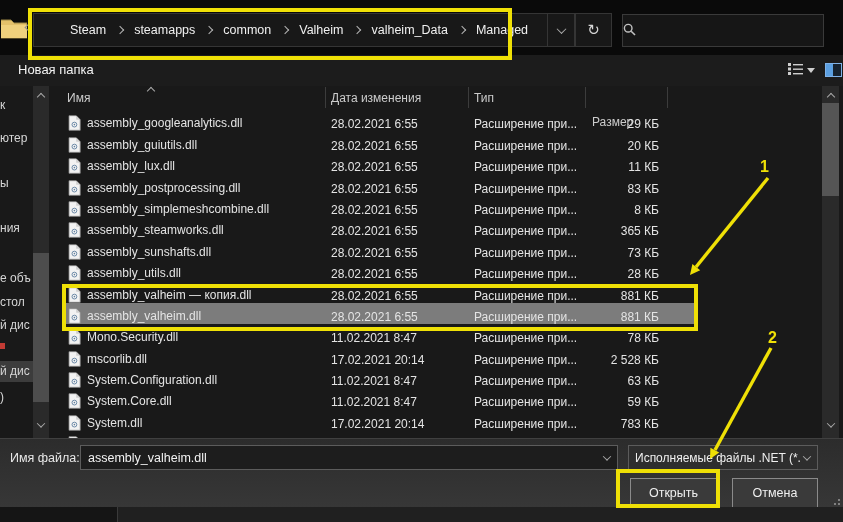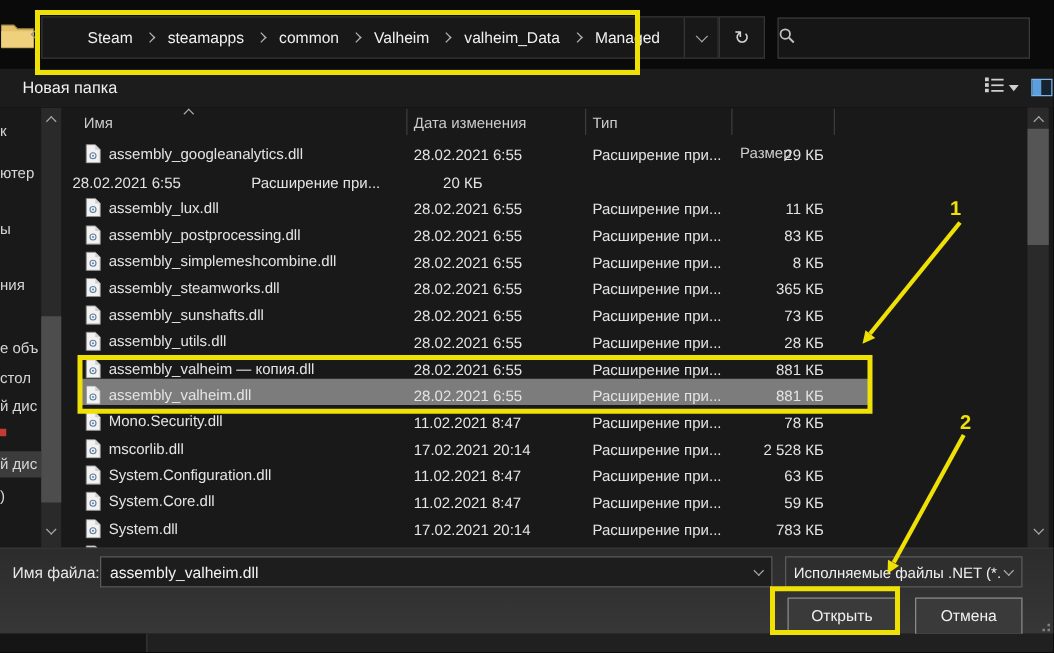--- a/index.html
+++ b/index.html
@@ -231,20 +231,31 @@
           <circle cx="6.4" cy="9.6" r="0.8" fill="#5f7f9f"></circle>
         </svg>
       </span>
       <span class="nm">assembly_googleanalytics.dll</span>
     </div>
     <div class="c date">28.02.2021 6:55</div>
     <div class="c type">Расширение при...</div>
     <div class="c size">29 КБ</div>
   </div>
           <div class="row">
+    <div class="c name">
+      <span class="fic">
+        <svg width="13" height="16" viewBox="0 0 13 16">
+          <path d="M1 .7 h7.2 l4 4 V15.3 H1 z" fill="#f2f2f2" stroke="#8a8a8a" stroke-width="0.8"></path>
+          <path d="M8.2 .7 l4 4 h-4 z" fill="#cfcfcf"></path>
+          <circle cx="6.4" cy="9.6" r="2.4" fill="none" stroke="#5f7f9f" stroke-width="0.9"></circle>
+          <circle cx="6.4" cy="9.6" r="0.8" fill="#5f7f9f"></circle>
+        </svg>
+      </span>
+      <span class="nm">assembly_guiutils.dll</span>
+    </div>
     <div class="c date">28.02.2021 6:55</div>
     <div class="c type">Расширение при...</div>
     <div class="c size">20 КБ</div>
   </div>
           <div class="row">
     <div class="c name">
       <span class="fic">
         <svg width="13" height="16" viewBox="0 0 13 16">
           <path d="M1 .7 h7.2 l4 4 V15.3 H1 z" fill="#f2f2f2" stroke="#8a8a8a" stroke-width="0.8"></path>
           <path d="M8.2 .7 l4 4 h-4 z" fill="#cfcfcf"></path>

